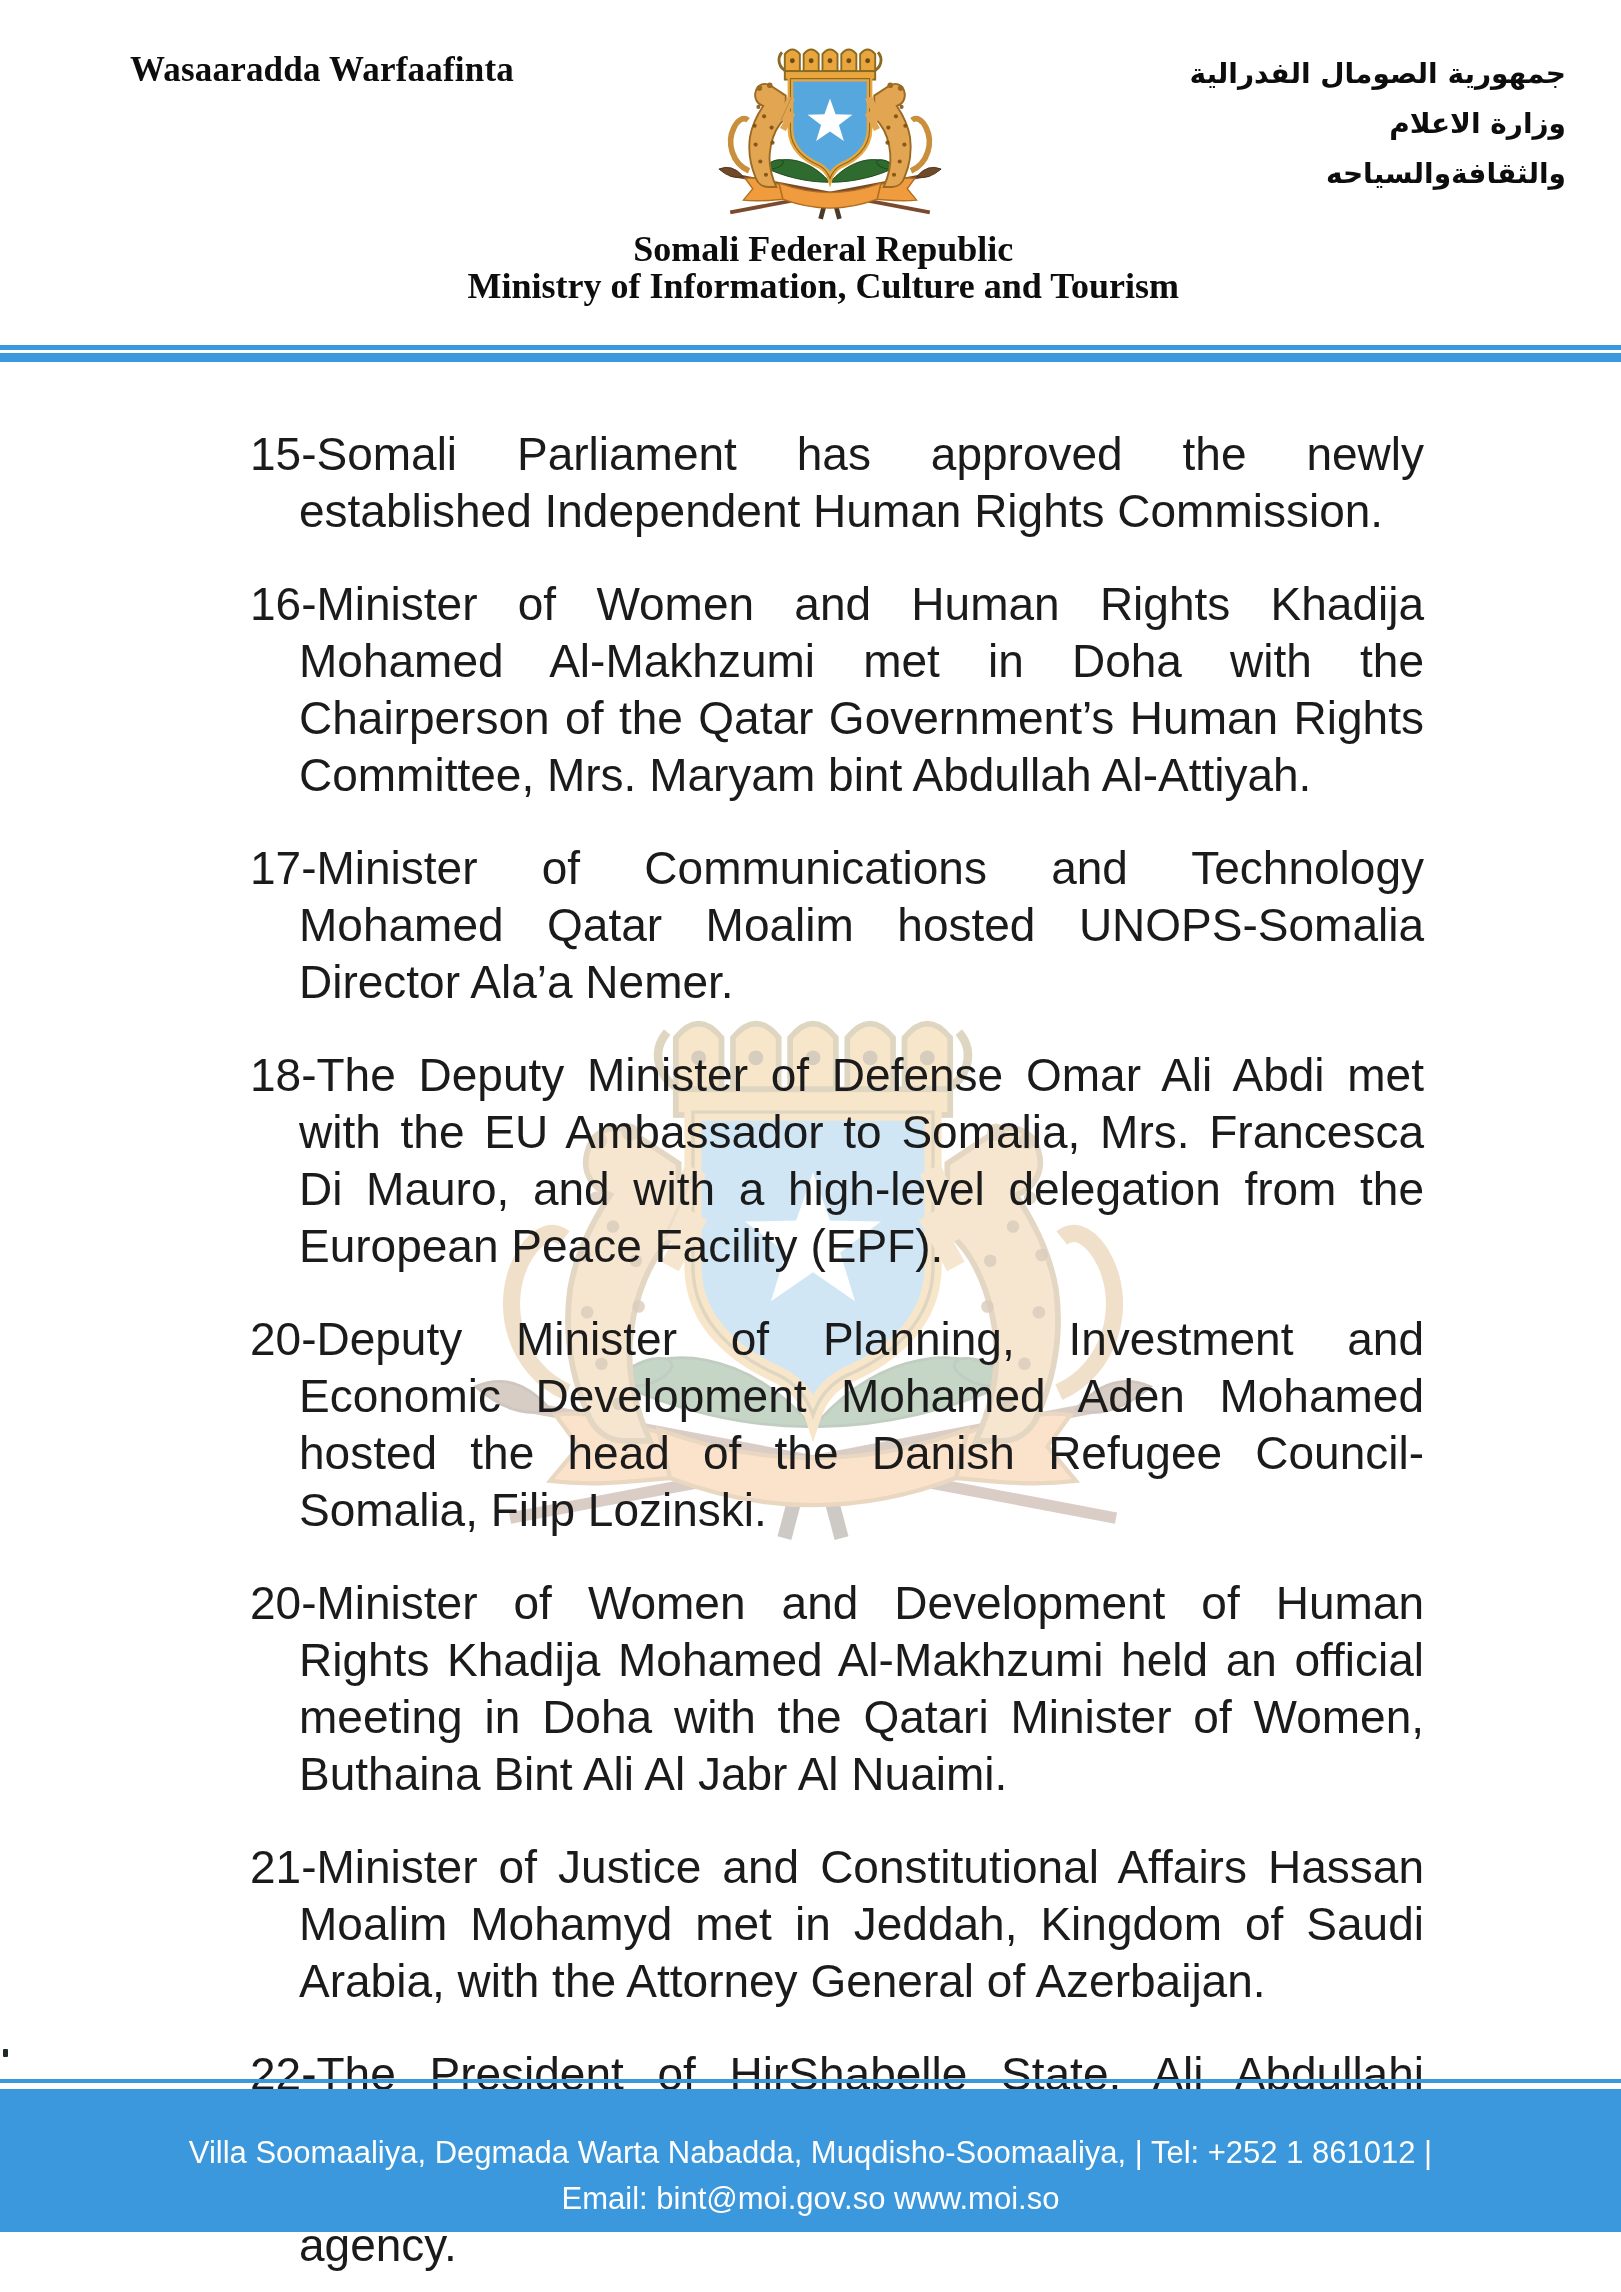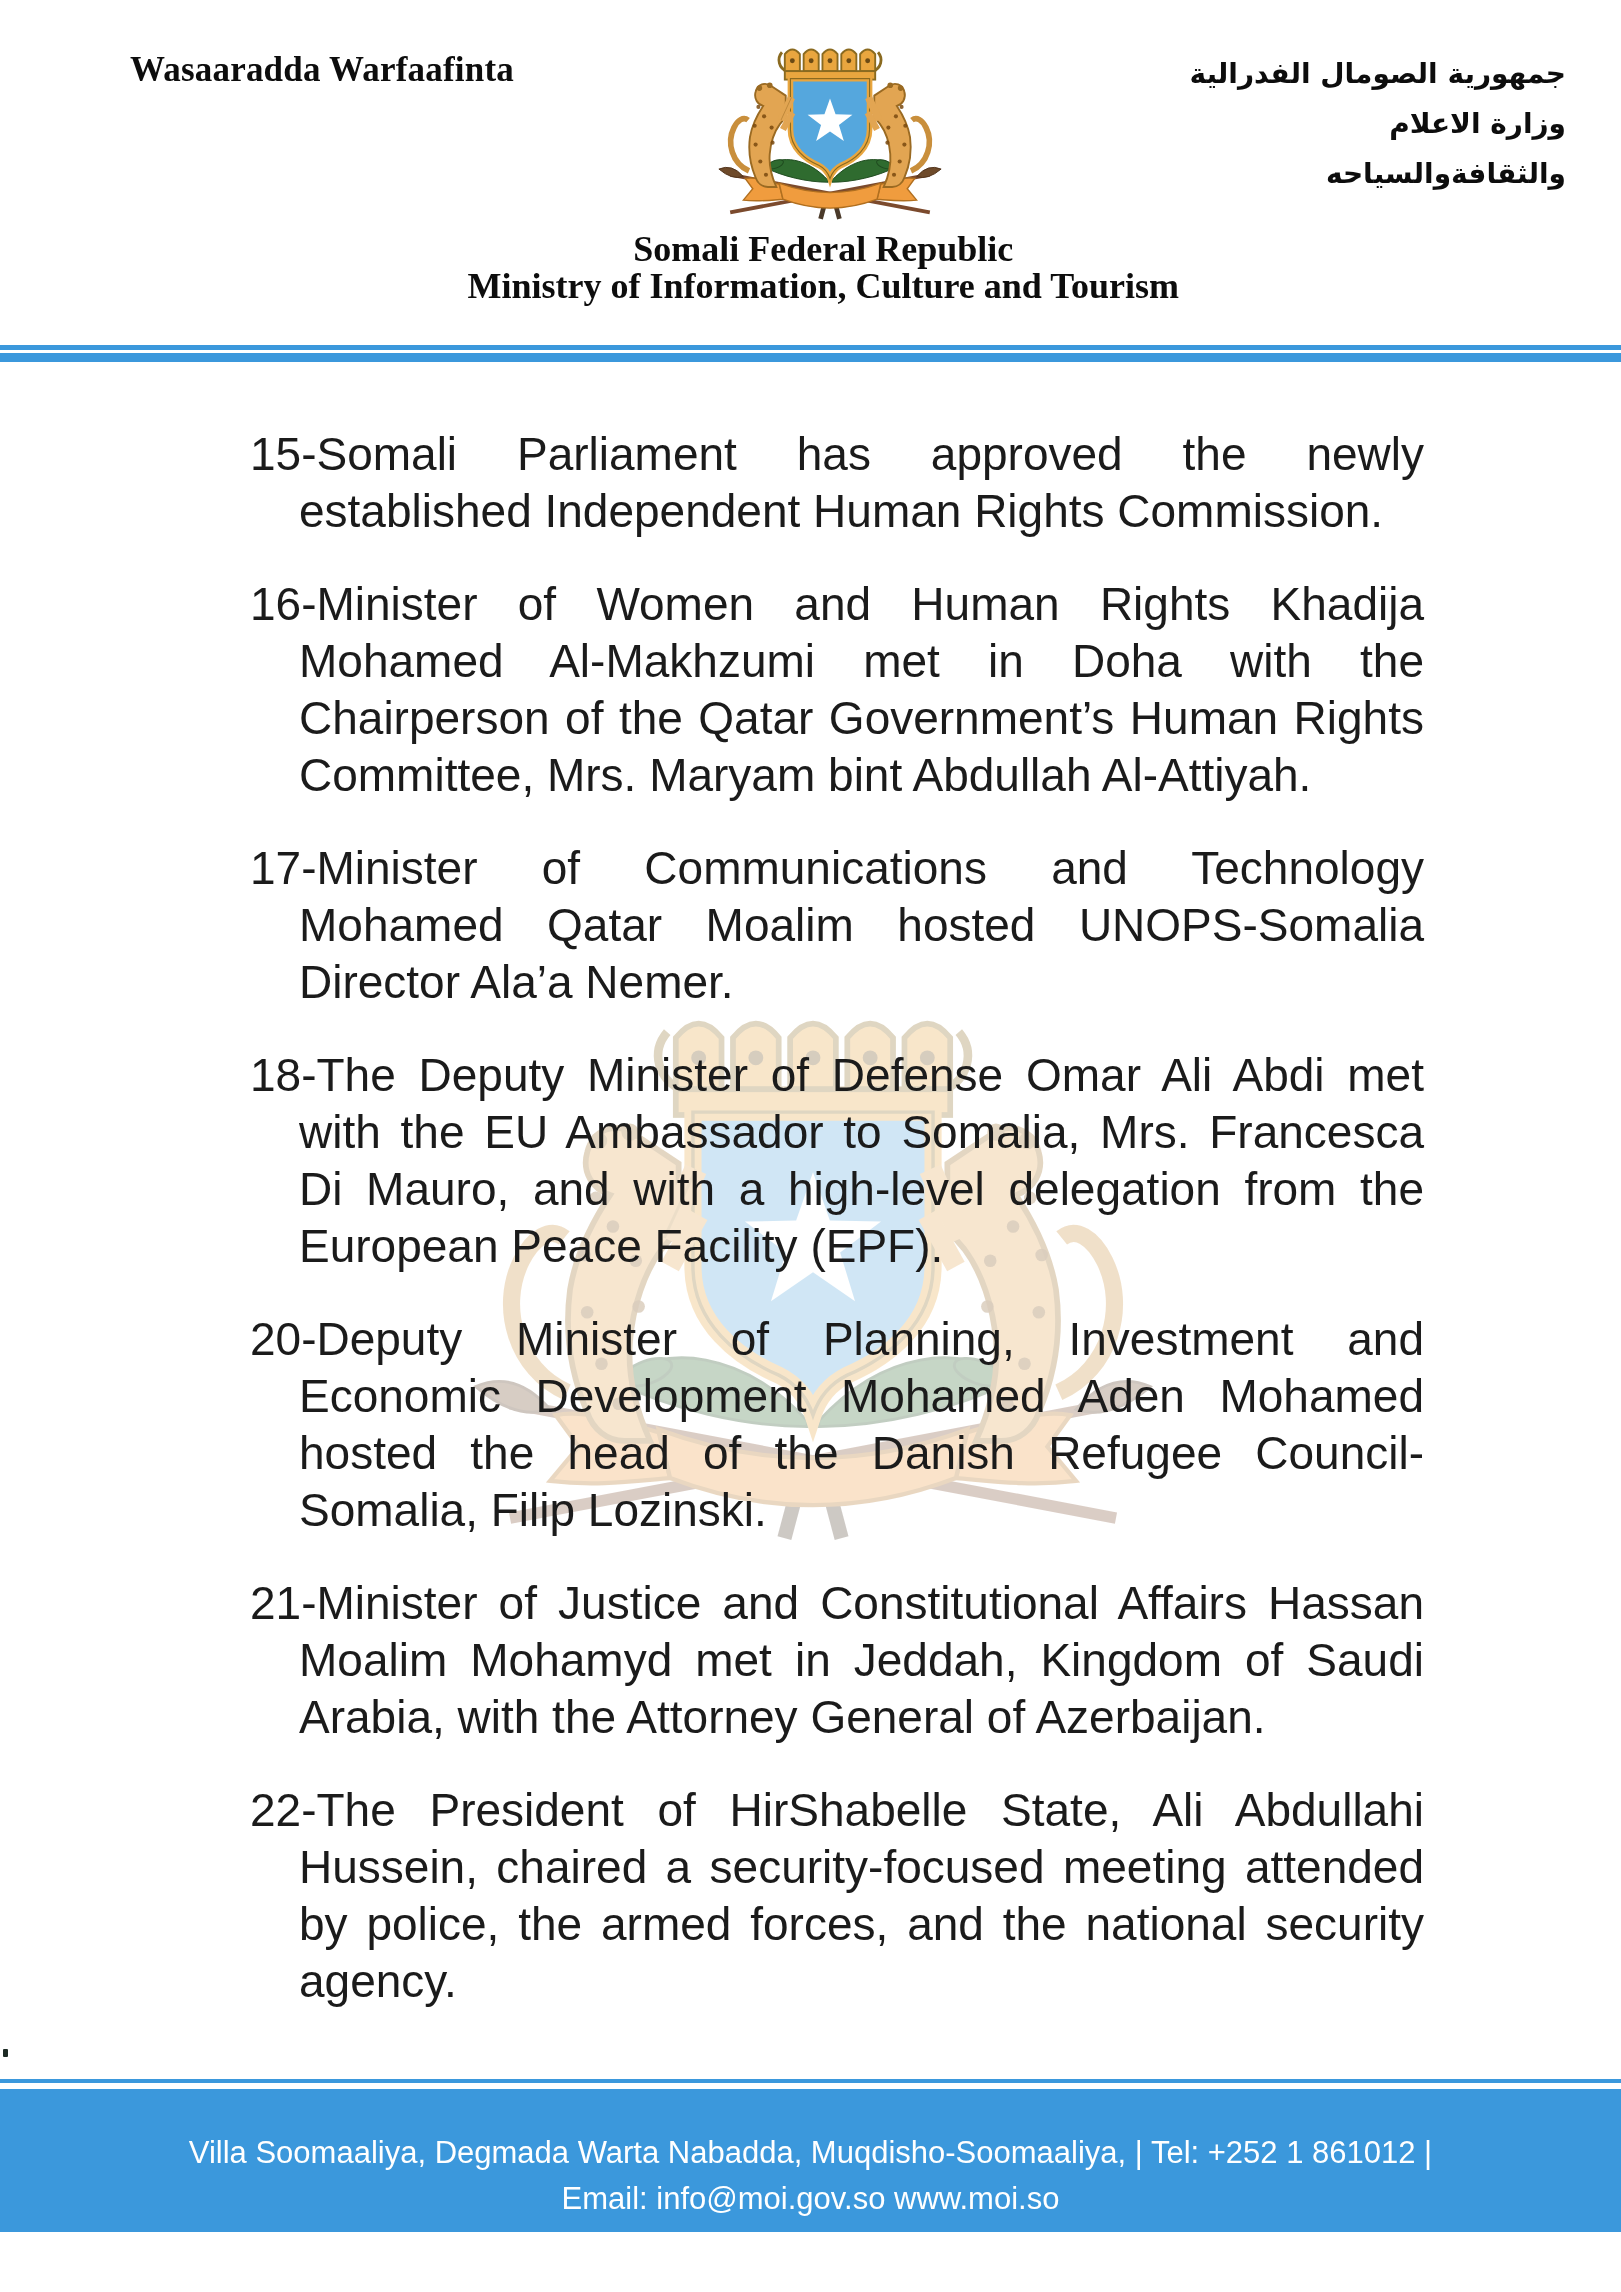--- a/index.html
+++ b/index.html
@@ -162,26 +162,27 @@
 <svg class="watermark" viewBox="0 0 240 192">
   <use href="#emblem"></use>
 </svg>
 
 <div class="doc-body">
   <div class="item"><span class="num">15-</span><span>Somali Parliament has approved the newly established Independent Human Rights Commission.</span></div>
   <div class="item"><span class="num">16-</span><span>Minister of Women and Human Rights Khadija Mohamed Al-Makhzumi met in Doha with the Chairperson of the Qatar Government’s Human Rights Committee, Mrs. Maryam bint Abdullah Al-Attiyah.</span></div>
   <div class="item"><span class="num">17-</span><span>Minister of Communications and Technology Mohamed Qatar Moalim hosted UNOPS-Somalia Director Ala’a Nemer.</span></div>
   <div class="item"><span class="num">18-</span><span>The Deputy Minister of Defense Omar Ali Abdi met with the EU Ambassador to Somalia, Mrs. Francesca Di Mauro, and with a high-level delegation from the European Peace Facility (EPF).</span></div>
   <div class="item"><span class="num">20-</span><span>Deputy Minister of Planning, Investment and Economic Development Mohamed Aden Mohamed hosted the head of the Danish Refugee Council-Somalia, Filip Lozinski.</span></div>
+  <div class="item"><span class="num">20-</span><span>Minister of Women and Development of Human Rights Khadija Mohamed Al-Makhzumi held an official meeting in Doha with the Qatari Minister of Women, Buthaina Bint Ali Al Jabr Al Nuaimi.</span></div>
   <div class="item"><span class="num">21-</span><span>Minister of Justice and Constitutional Affairs Hassan Moalim Mohamyd met in Jeddah, Kingdom of Saudi Arabia, with the Attorney General of Azerbaijan.</span></div>
   <div class="item"><span class="num">22-</span><span>The President of HirShabelle State, Ali Abdullahi Hussein, chaired a security-focused meeting attended by police, the armed forces, and the national security agency.</span></div>
 </div>
 
 <div class="stray"></div>
 
 <div class="footer-line" style="background:#3B98DC"></div>
 <div class="footer-block" style="background:#3B98DC">
   <div class="footer-text">
     <div>Villa Soomaaliya, Degmada Warta Nabadda, Muqdisho-Soomaaliya, | Tel: +252 1 861012 |</div>
-    <div>Email: info@moi.gov.so www.moi.so</div>
+    <div>Email: bint@moi.gov.so www.moi.so</div>
   </div>
 </div>
 
 
 </body></html>

